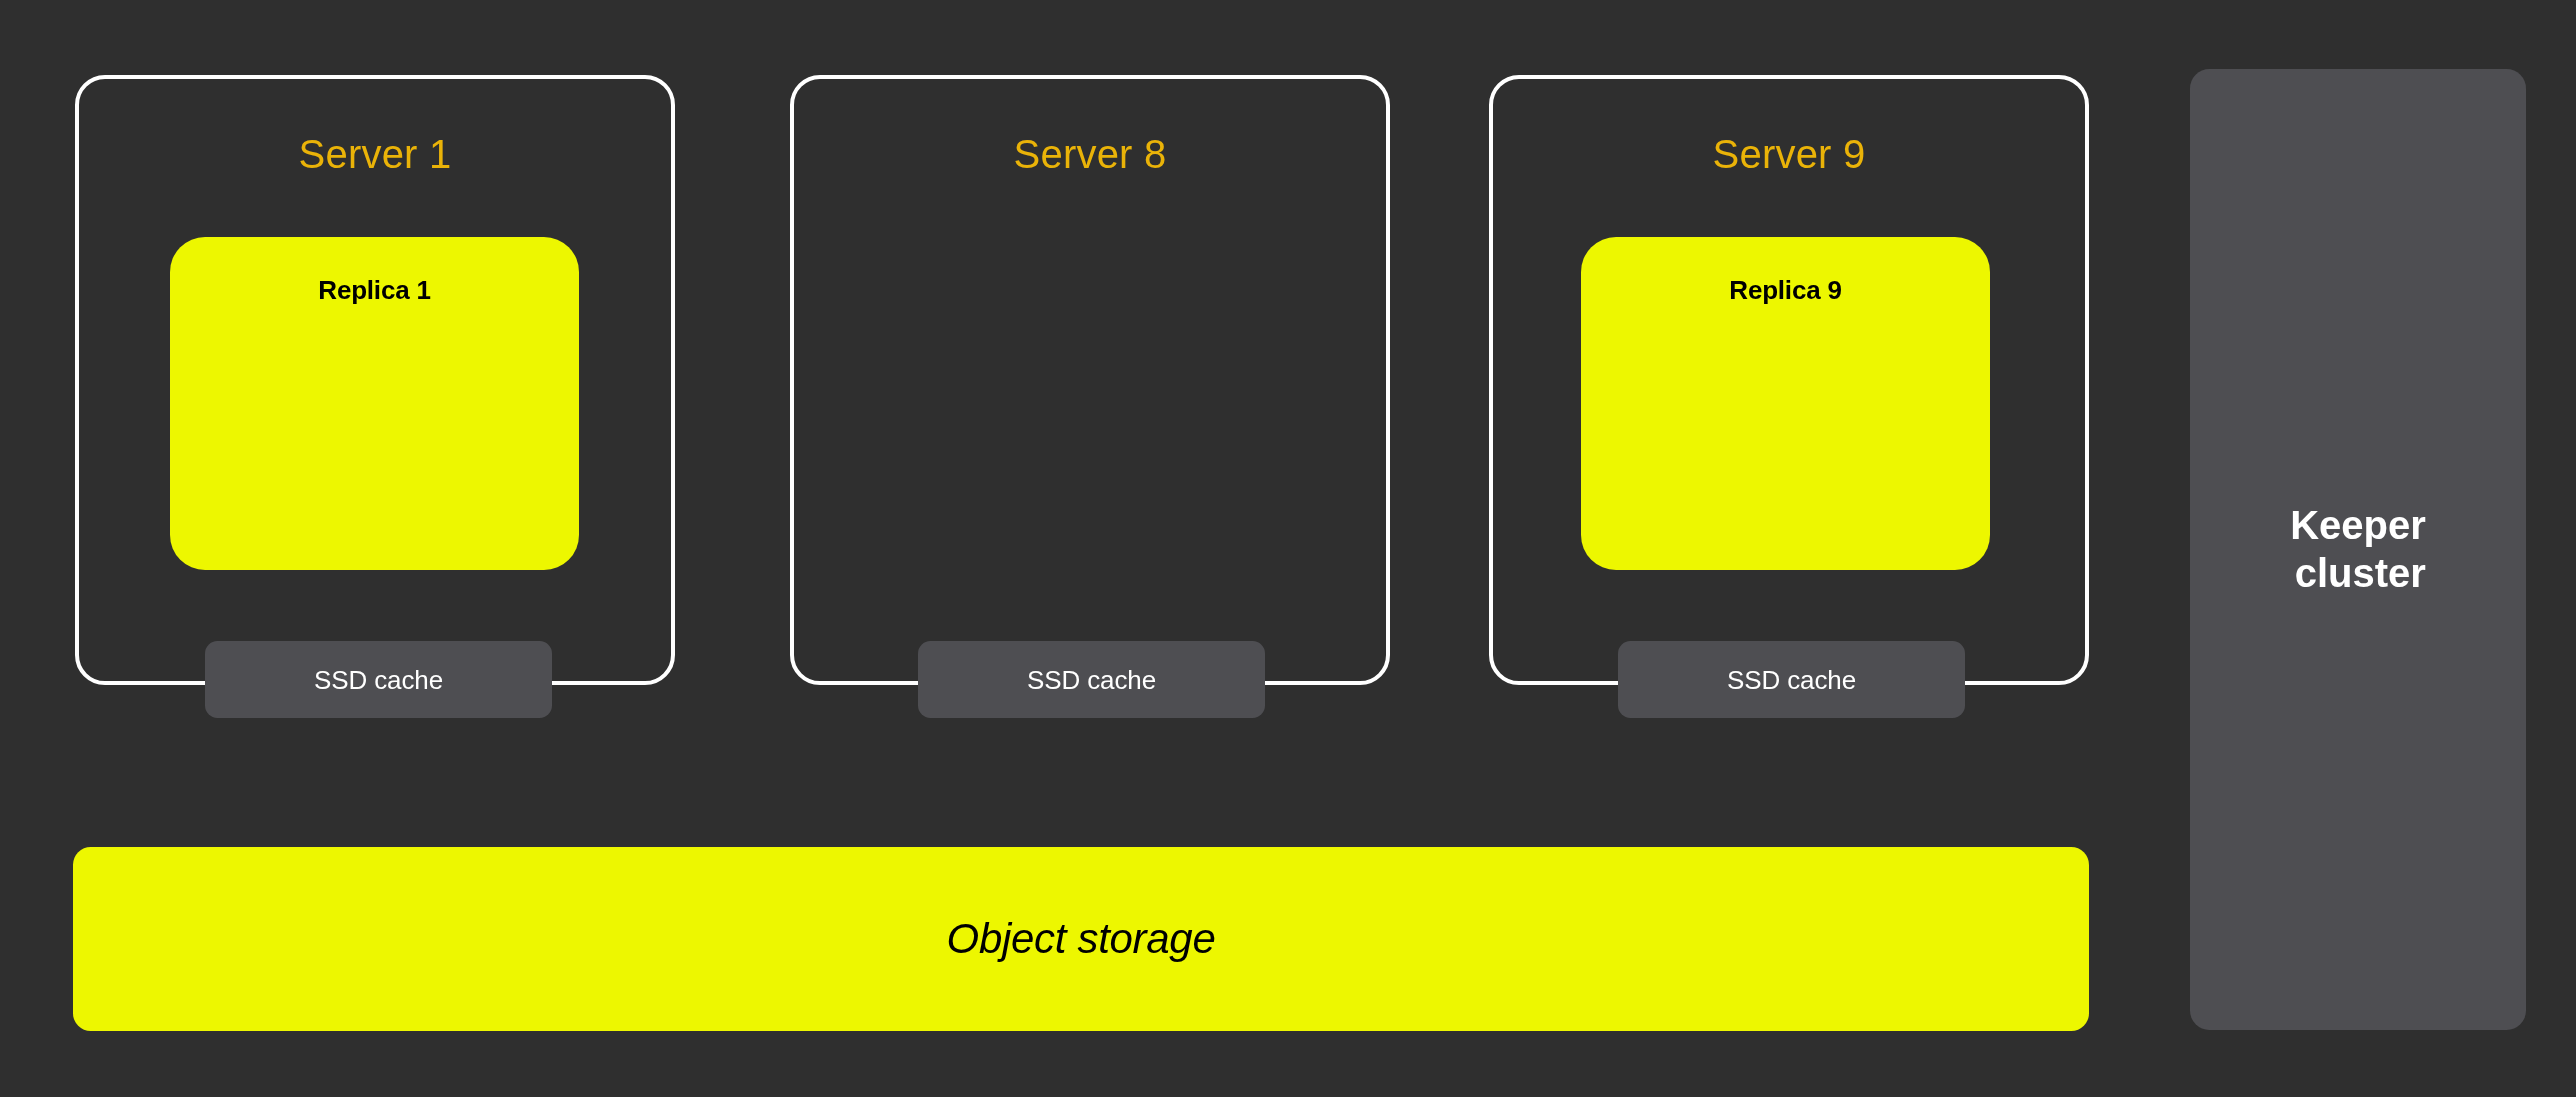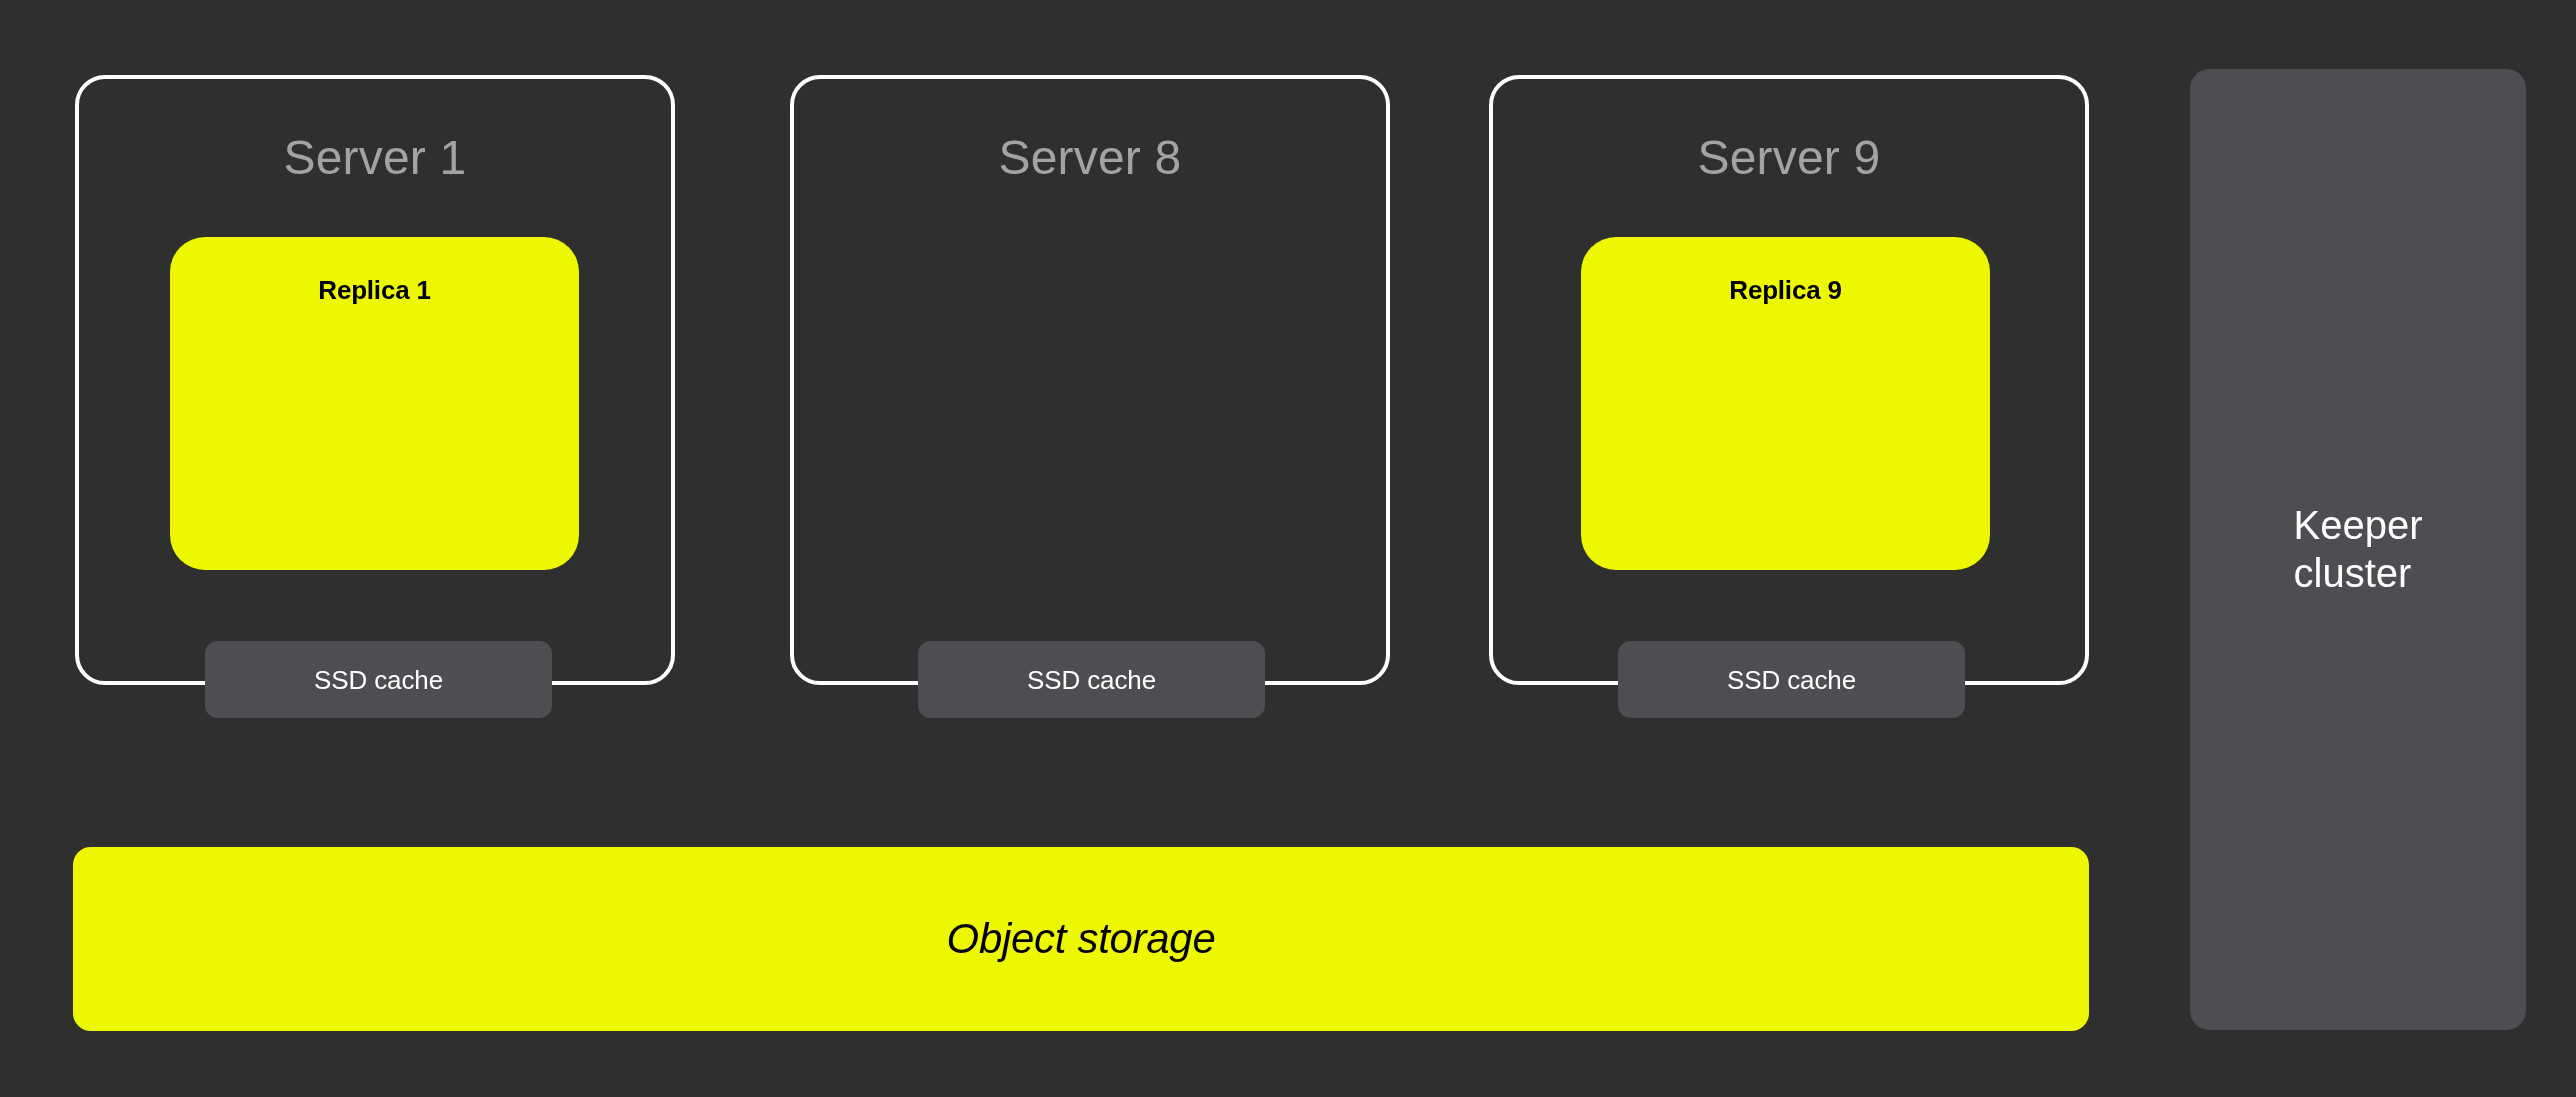--- a/index.html
+++ b/index.html
@@ -33,22 +33,22 @@
   #server-box-1 { left: 75px; }
   #server-box-2 { left: 790px; }
   #server-box-3 { left: 1489px; }
 
   .server-title {
     position: absolute;
     top: 55px;
     left: 0;
     width: 100%;
     text-align: center;
-    color: #a3a3a3;
-    font-size: 48px;
+    color: #eab308;
+    font-size: 40px;
     font-weight: 400;
     letter-spacing: 0.2px;
     line-height: 1;
   }
 
   
   .replica-box {
     position: absolute;
     top: 237px;
     width: 409px;
@@ -128,23 +128,23 @@
     height: 961px;
     border-radius: 19.4px;
     background: #4E4E52;
     display: flex;
     align-items: center;
     justify-content: center;
   }
   #keeper-cluster-label {
     color: #FFFFFF;
     font-size: 40px;
-    font-weight: 400;
+    font-weight: 700;
     line-height: 1.18;
-    text-align: left;
+    text-align: right;
     white-space: pre-line;
   }
 </style>
 </head>
 <body>
 
 <div id="canvas">
 
   <div class="server-box" id="server-box-1">
     <div class="server-title">Server 1</div>

